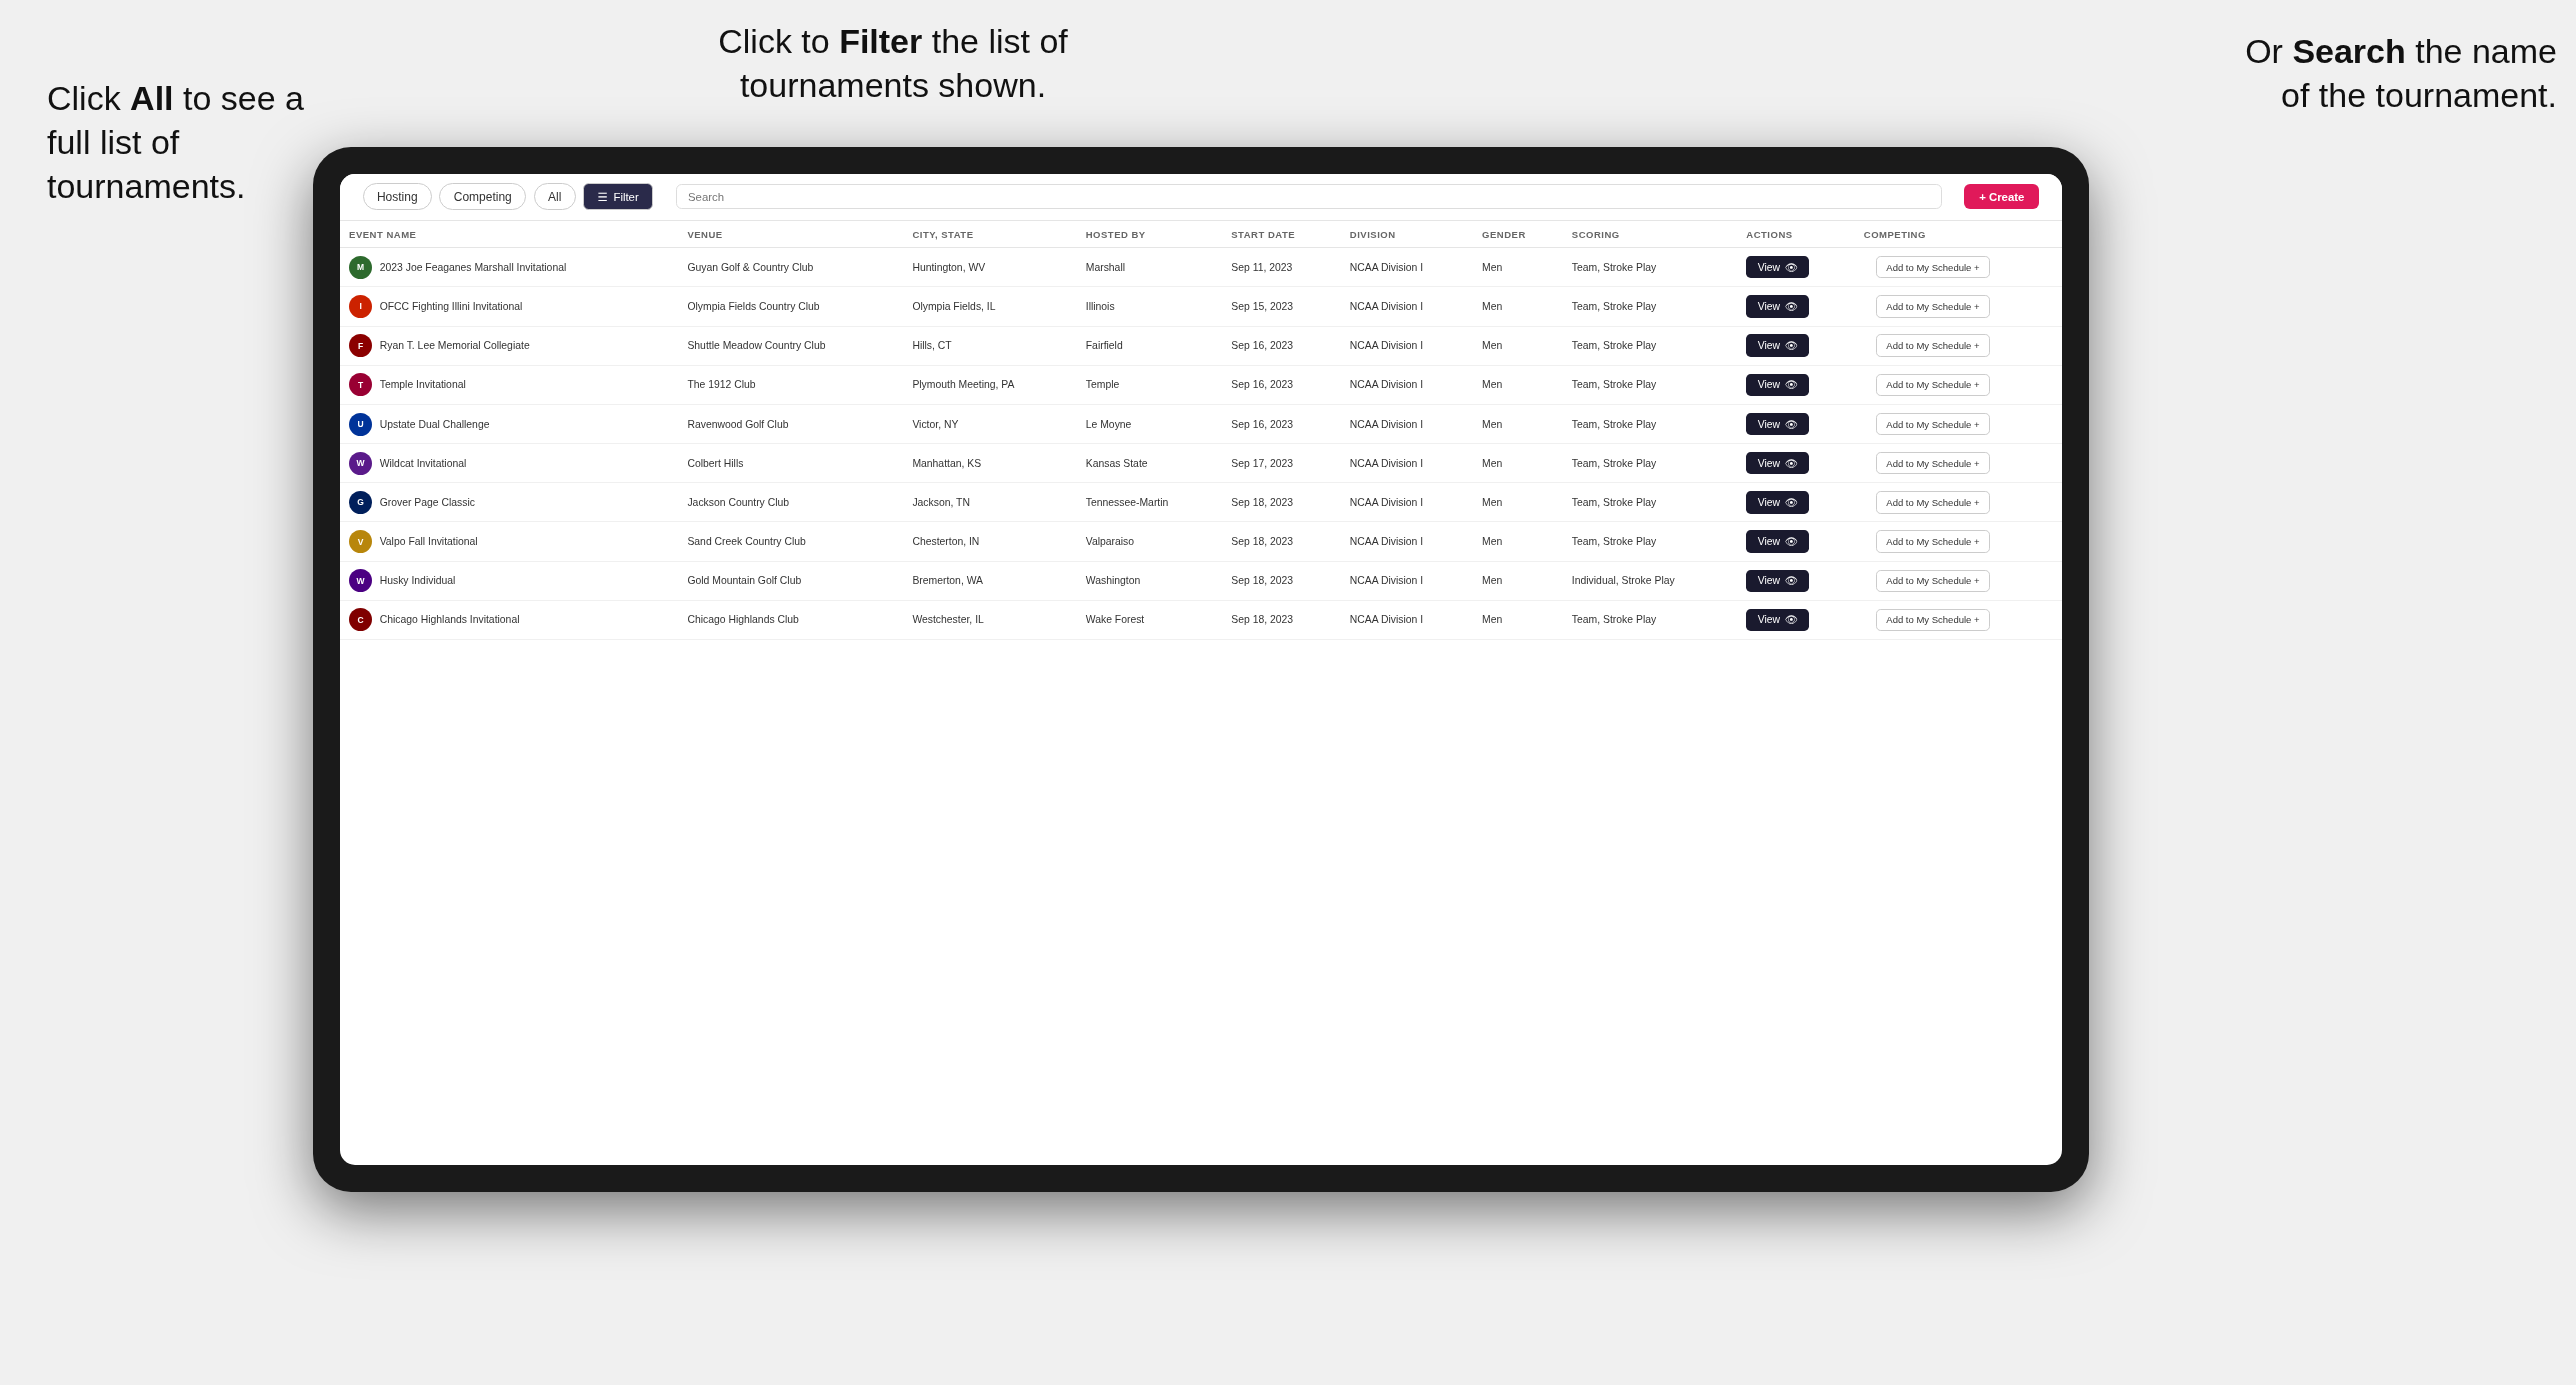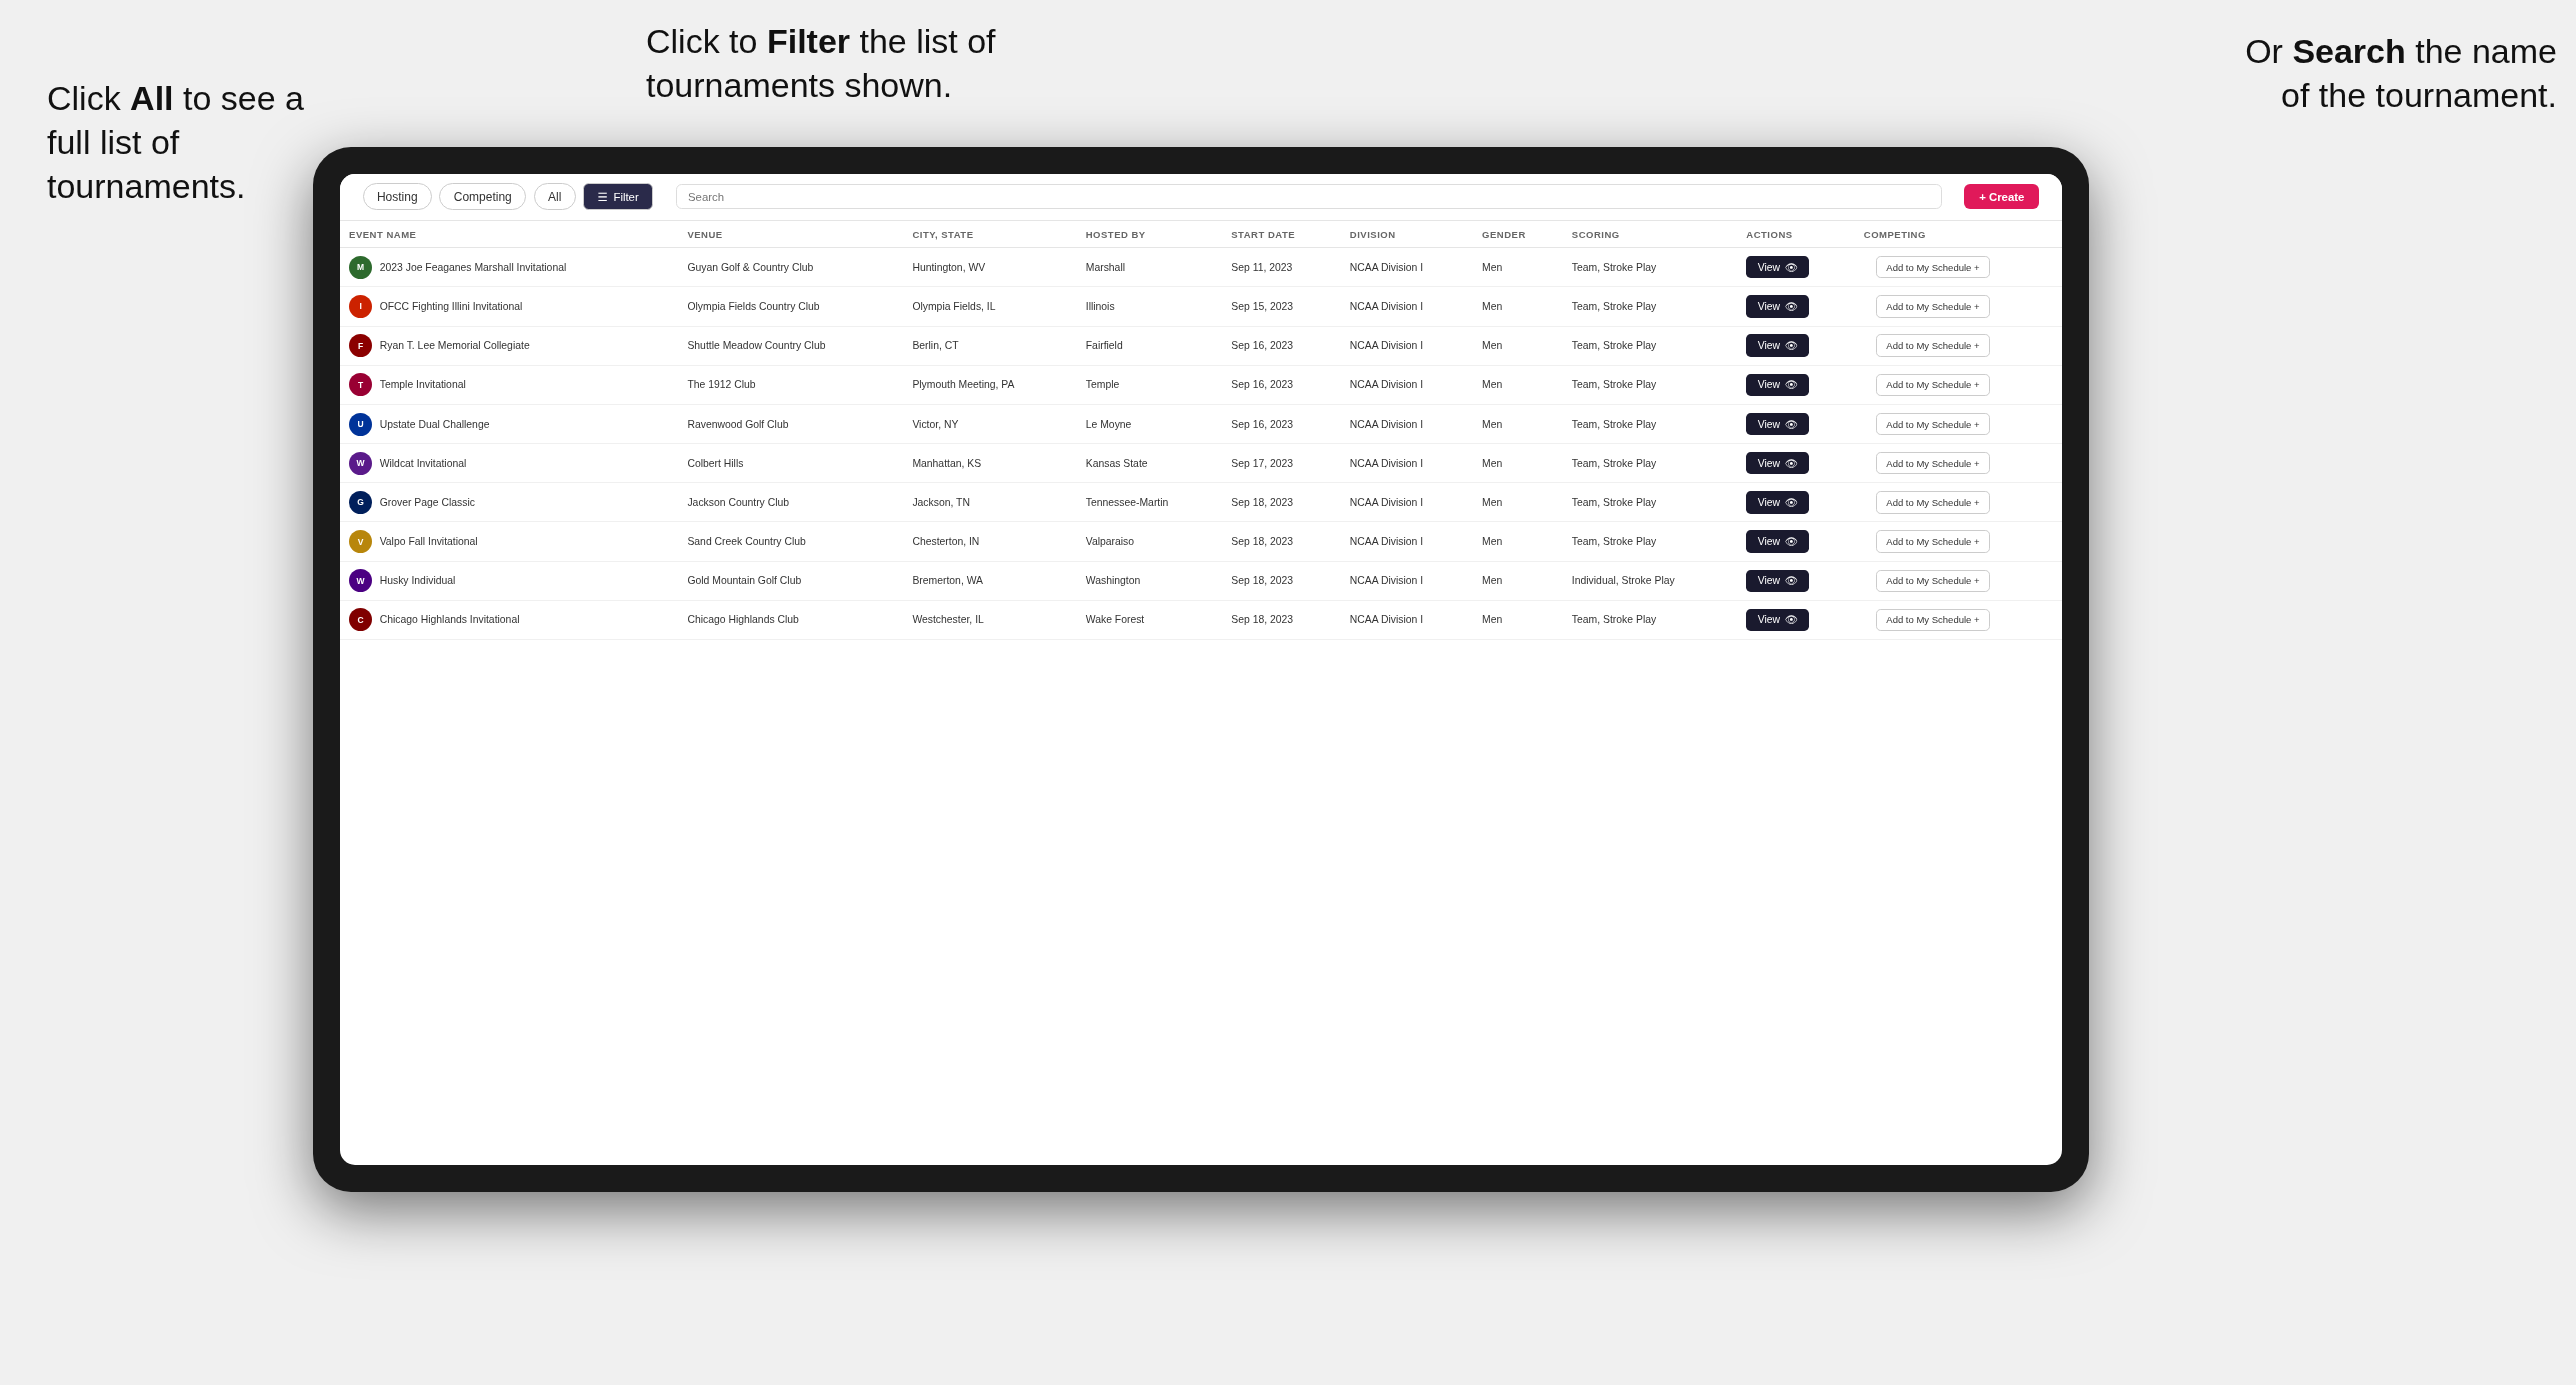--- a/index.html
+++ b/index.html
@@ -24,20 +24,21 @@
     .ann-topleft {
       top: 76px;
       left: 19px;
       width: 266px;
       margin-left: 28px;
     }
     .ann-topcenter {
       top: 19px;
       left: 646px;
       width: 494px;
+      text-align: center;
     }
     .ann-topright {
       top: 28.5px;
       right: 19px;
       width: 323px;
       text-align: right;
     }
 
     
     .tablet {
@@ -415,21 +416,21 @@
     </td>
   </tr>
             <tr>
     <td>
       <div class="event-cell">
         <div class="team-logo logo-darkred">F</div>
         <span>Ryan T. Lee Memorial Collegiate</span>
       </div>
     </td>
     <td>Shuttle Meadow Country Club</td>
-    <td>Berlin, CT</td>
+    <td>Hills, CT</td>
     <td>Fairfield</td>
     <td>Sep 16, 2023</td>
     <td>NCAA Division I</td>
     <td>Men</td>
     <td>Team, Stroke Play</td>
     <td>
       <button class="view-btn">
         <span>View</span>
         <span class="eye-icon">👁</span>
       </button>

